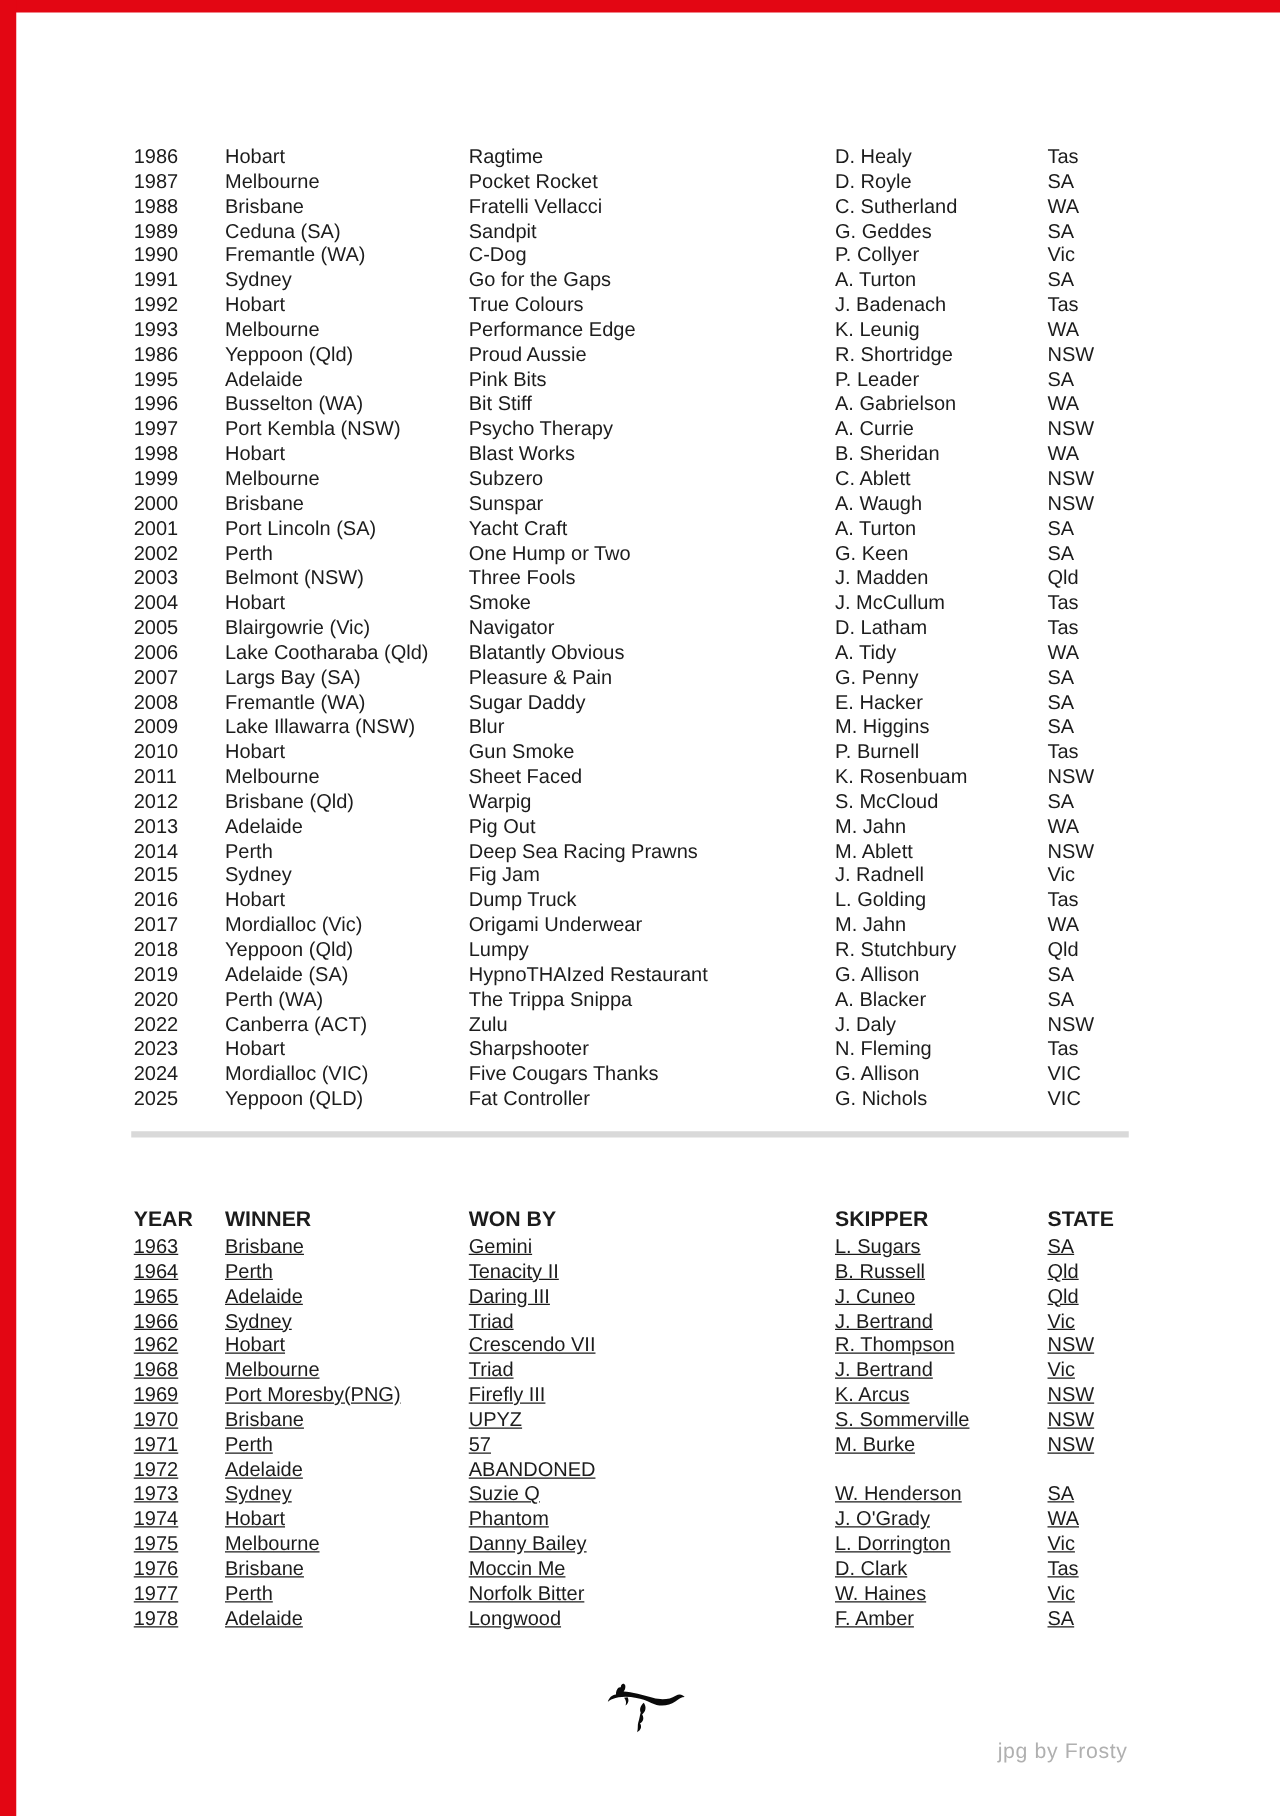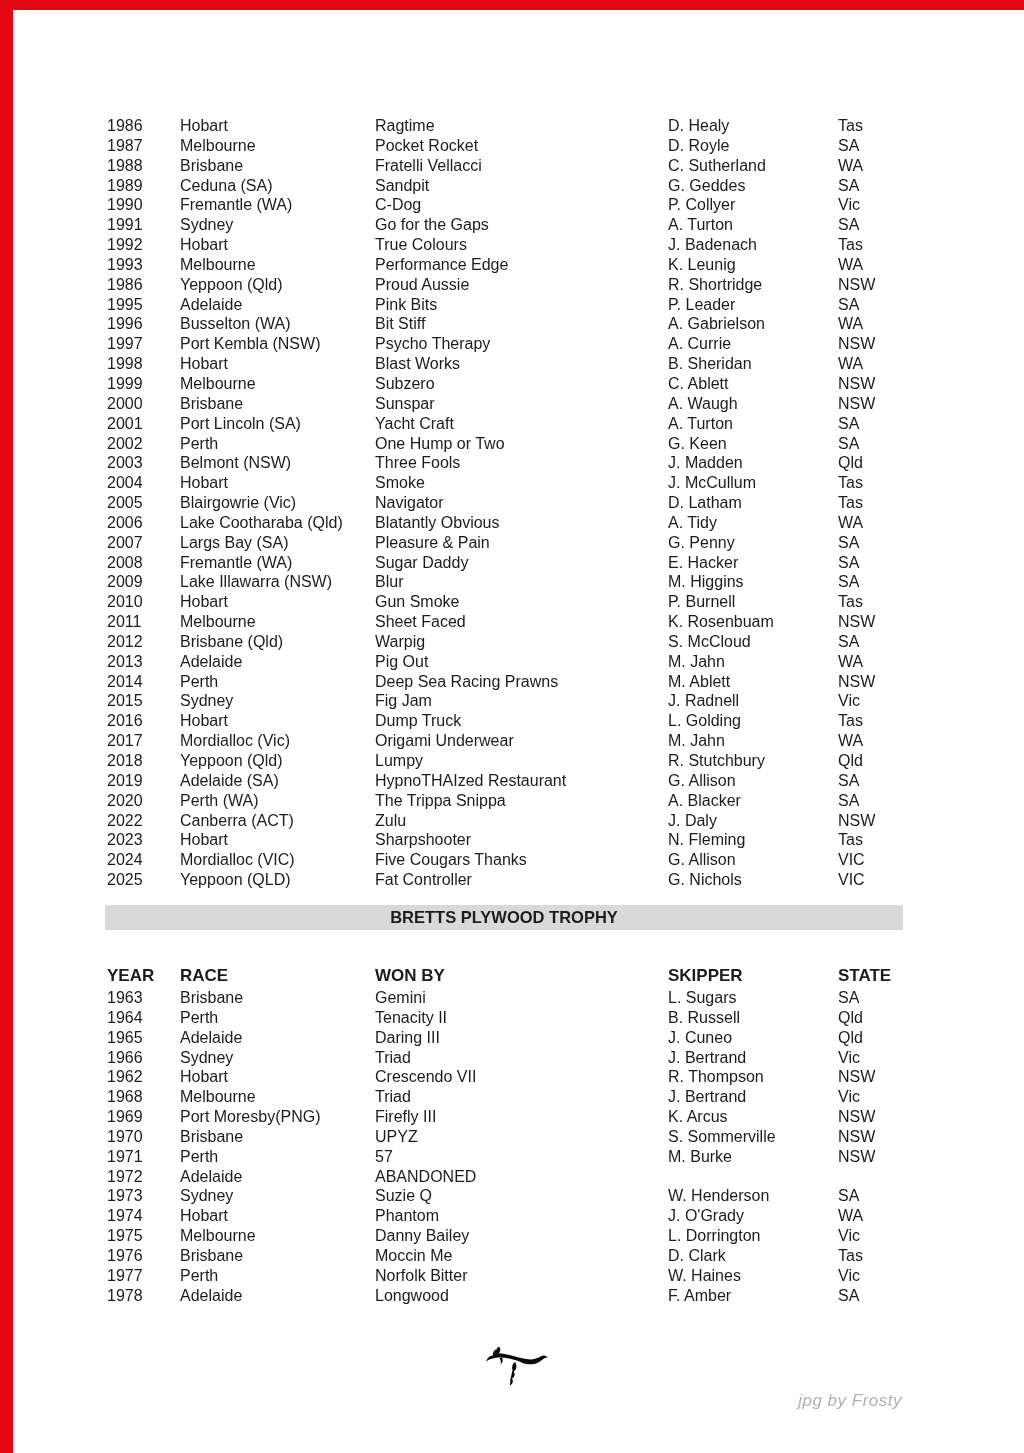--- a/index.html
+++ b/index.html
@@ -34,30 +34,29 @@
     line-height:20px;
     padding:2px 0 3px 0;
   }
 
   #table2-head {
     top:966px;
     font-weight:bold;
   }
   #table2-head .row { font-size:17px; }
 
-  #table2 { top:988px; }
+  #table2 { top:988px;text-decoration:underline; }
 
   #kangaroo {
     position:absolute; left:486px; top:1340px;
     width:62px; height:50px;
   }
 
   #watermark {
     position:absolute; right:122px; top:1391px;
-    font-style:italic;
     font-size:17px;
     letter-spacing:0.5px;
   }
 </style>
 </head>
 <body style="color: rgb(28, 28, 28);">
 
 <div class="edge-top" style="background: rgb(227, 6, 19);"></div>
 <div class="edge-left" style="background: rgb(227, 6, 19);"></div>
 
@@ -370,27 +369,26 @@
     <div class="row">
       <span>2025</span>
       <span>Yeppoon (QLD)</span>
       <span>Fat Controller</span>
       <span>G. Nichols</span>
       <span>VIC</span>
     </div>
   </div>
 
 <div id="banner" style="background: rgb(217, 217, 217);">
-  <div>BRETTS PLYWOOD TROPHY</div>
 </div>
 
 <div id="table2-head" class="tbl">
   <div class="row">
     <span>YEAR</span>
-    <span>RACE</span>
+    <span>WINNER</span>
     <span>WON BY</span>
     <span>SKIPPER</span>
     <span>STATE</span>
   </div>
 </div>
 
 <div id="table2" class="tbl">
 
     <div class="row">
       <span>1963</span>

